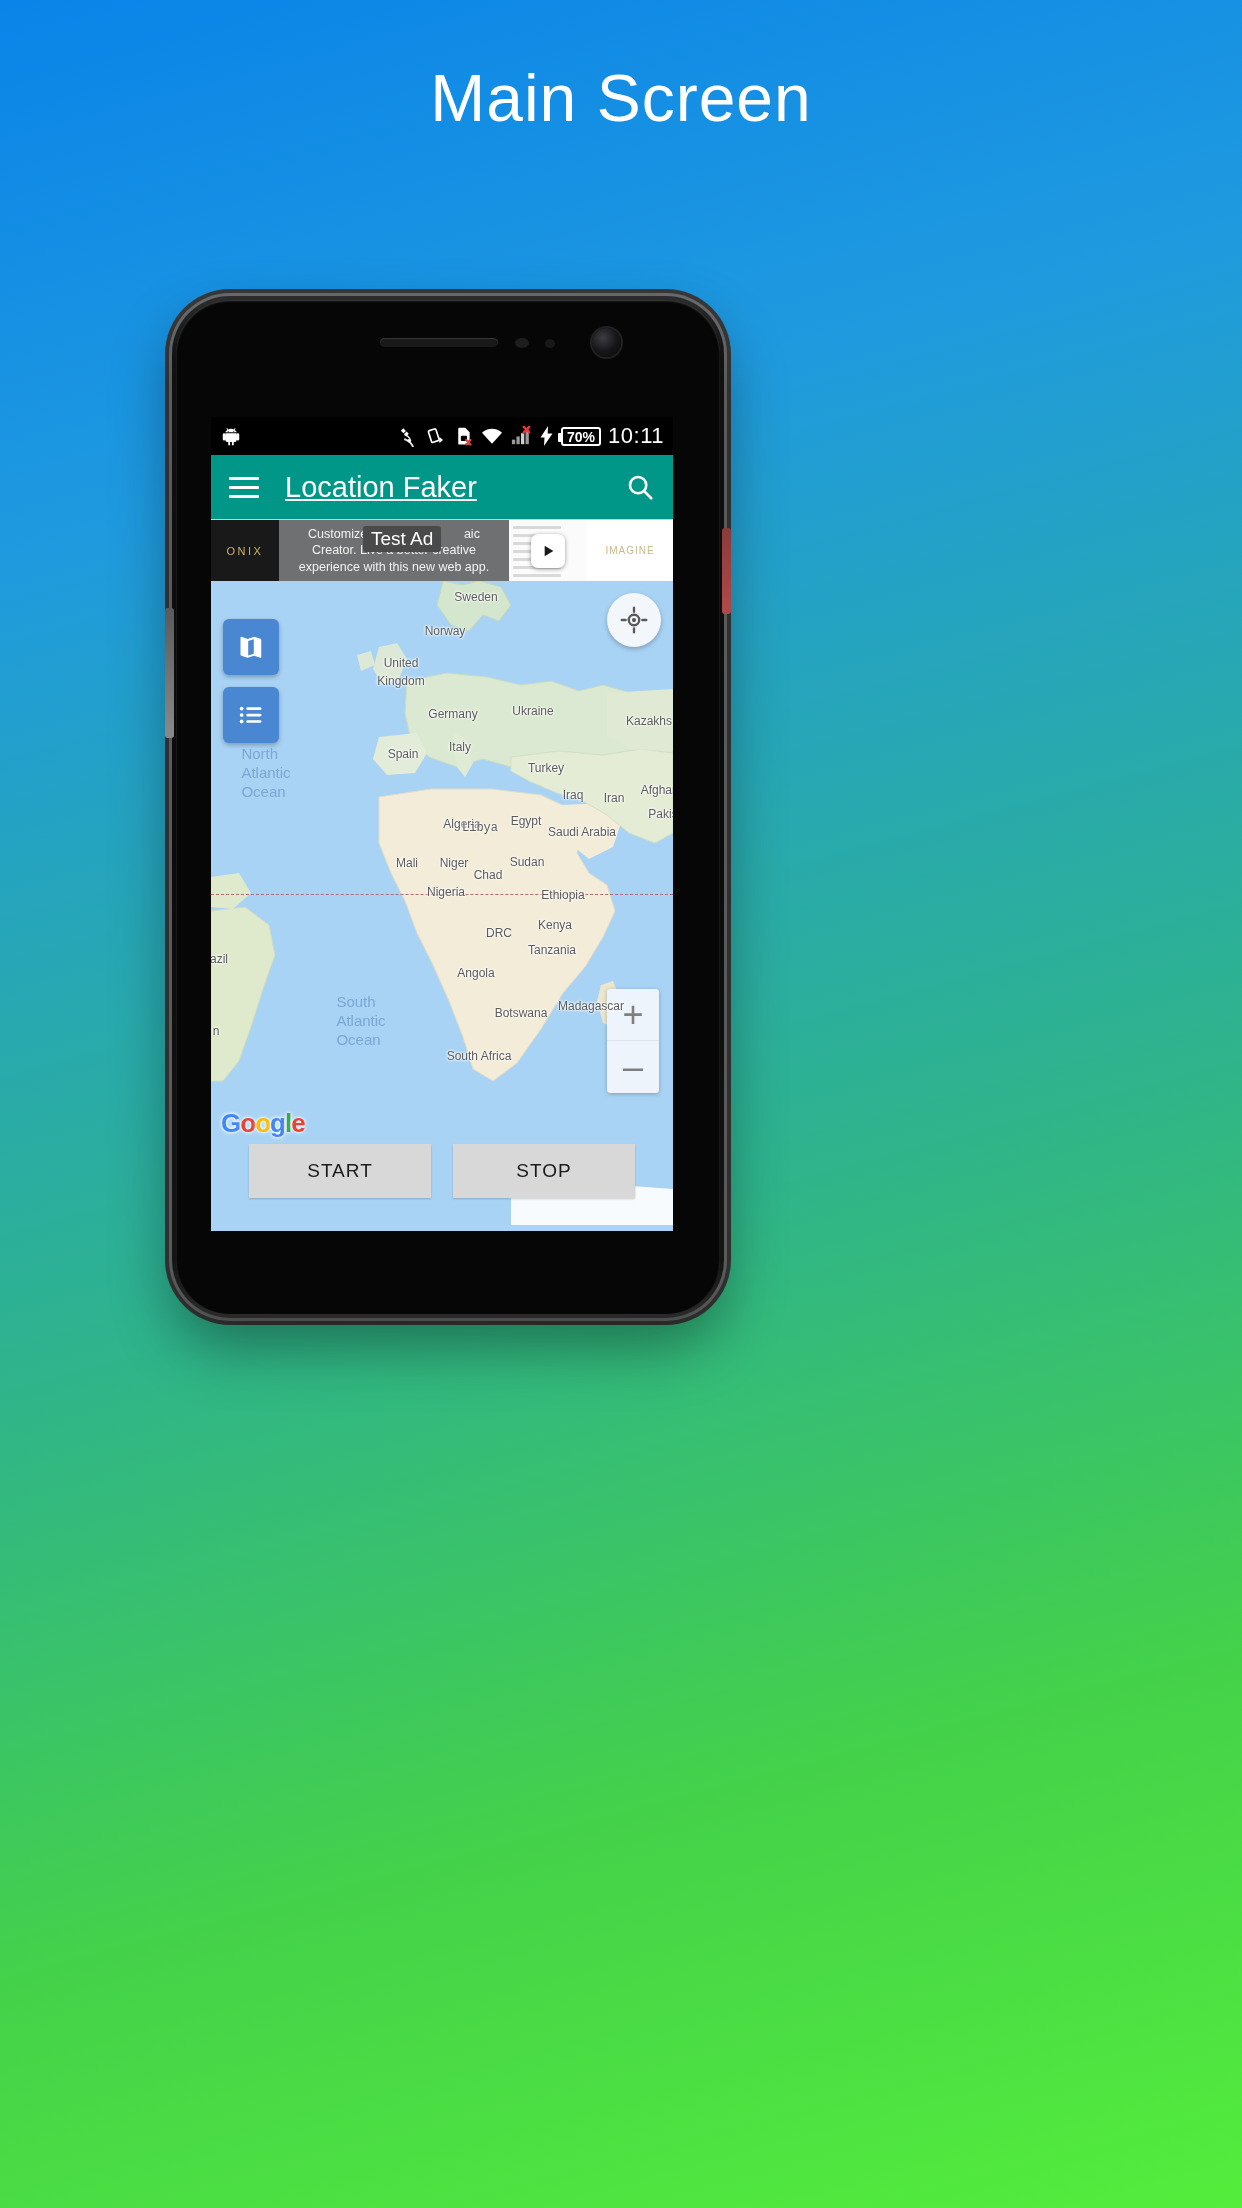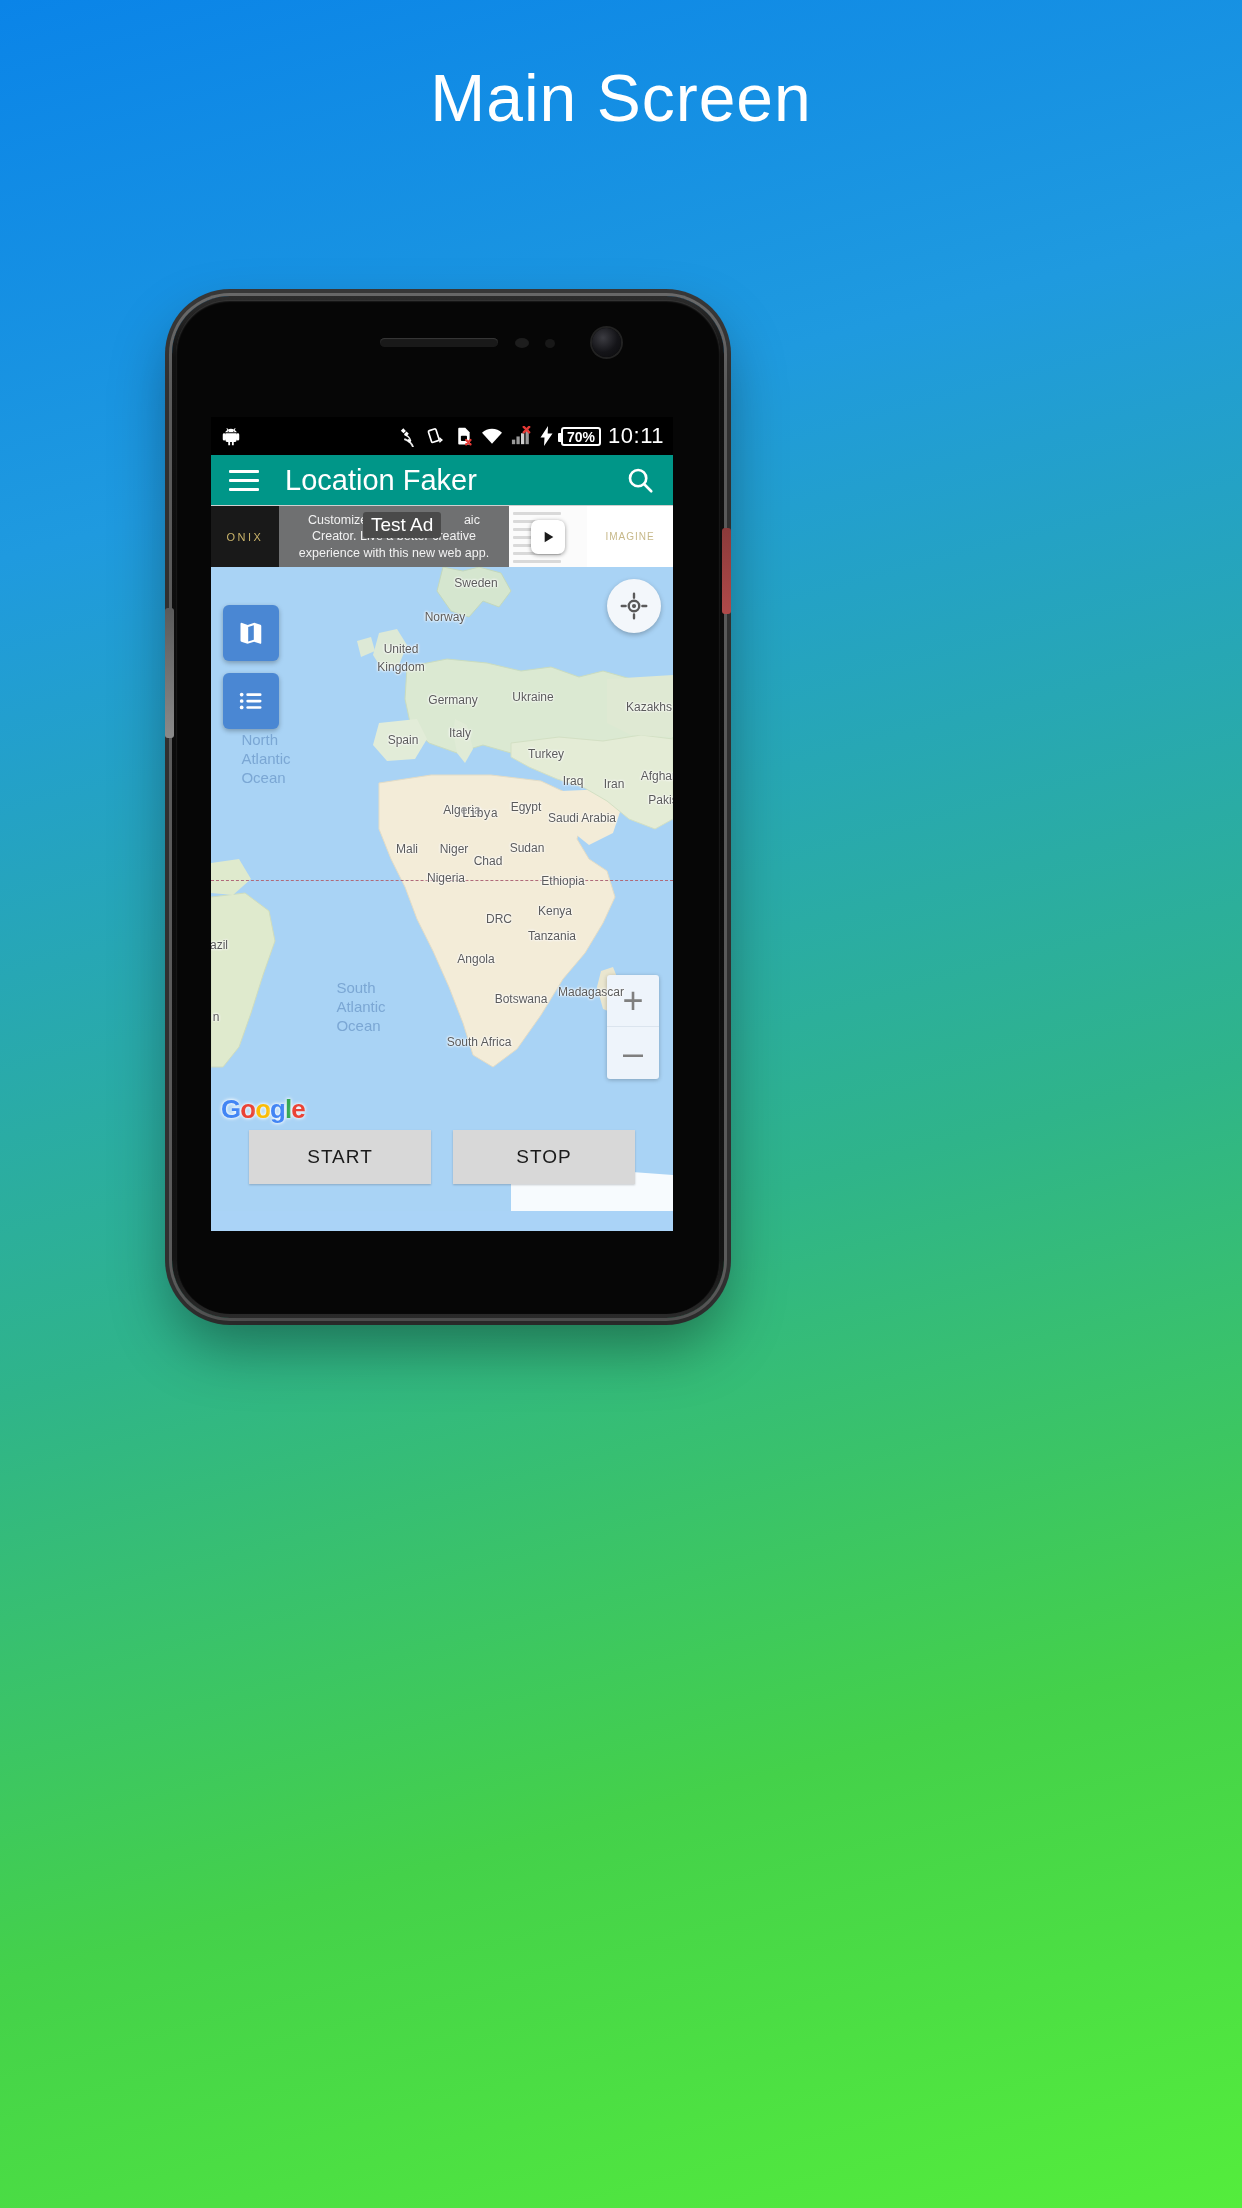--- a/index.html
+++ b/index.html
@@ -86,25 +86,26 @@
     border:2px solid #fff; border-radius:3px;
     height:19px; padding:0 4px; position:relative; font-size:14px; font-weight:700;
   }
   .battery-pill:before{
     content:""; position:absolute; left:-5px; top:4px; width:3px; height:9px;
     background:#fff; border-radius:1px 0 0 1px;
   }
 
   
   .toolbar {
-    height: 50px;
+    height: 64px;
     background: #009688;
     display: flex; align-items: center;
     padding: 0 18px;
     color: #fff;
+    text-decoration: underline;
   }
   .hamburger { width: 30px; display:flex; flex-direction:column; gap:6px; cursor:pointer;}
   .hamburger i { display:block; height:3px; background:#fff; border-radius:1px; }
   .toolbar-title {
     margin-left: 26px;
     font-size: 29px;
     font-weight: 400;
     flex: 1;
     white-space: nowrap;
   }

